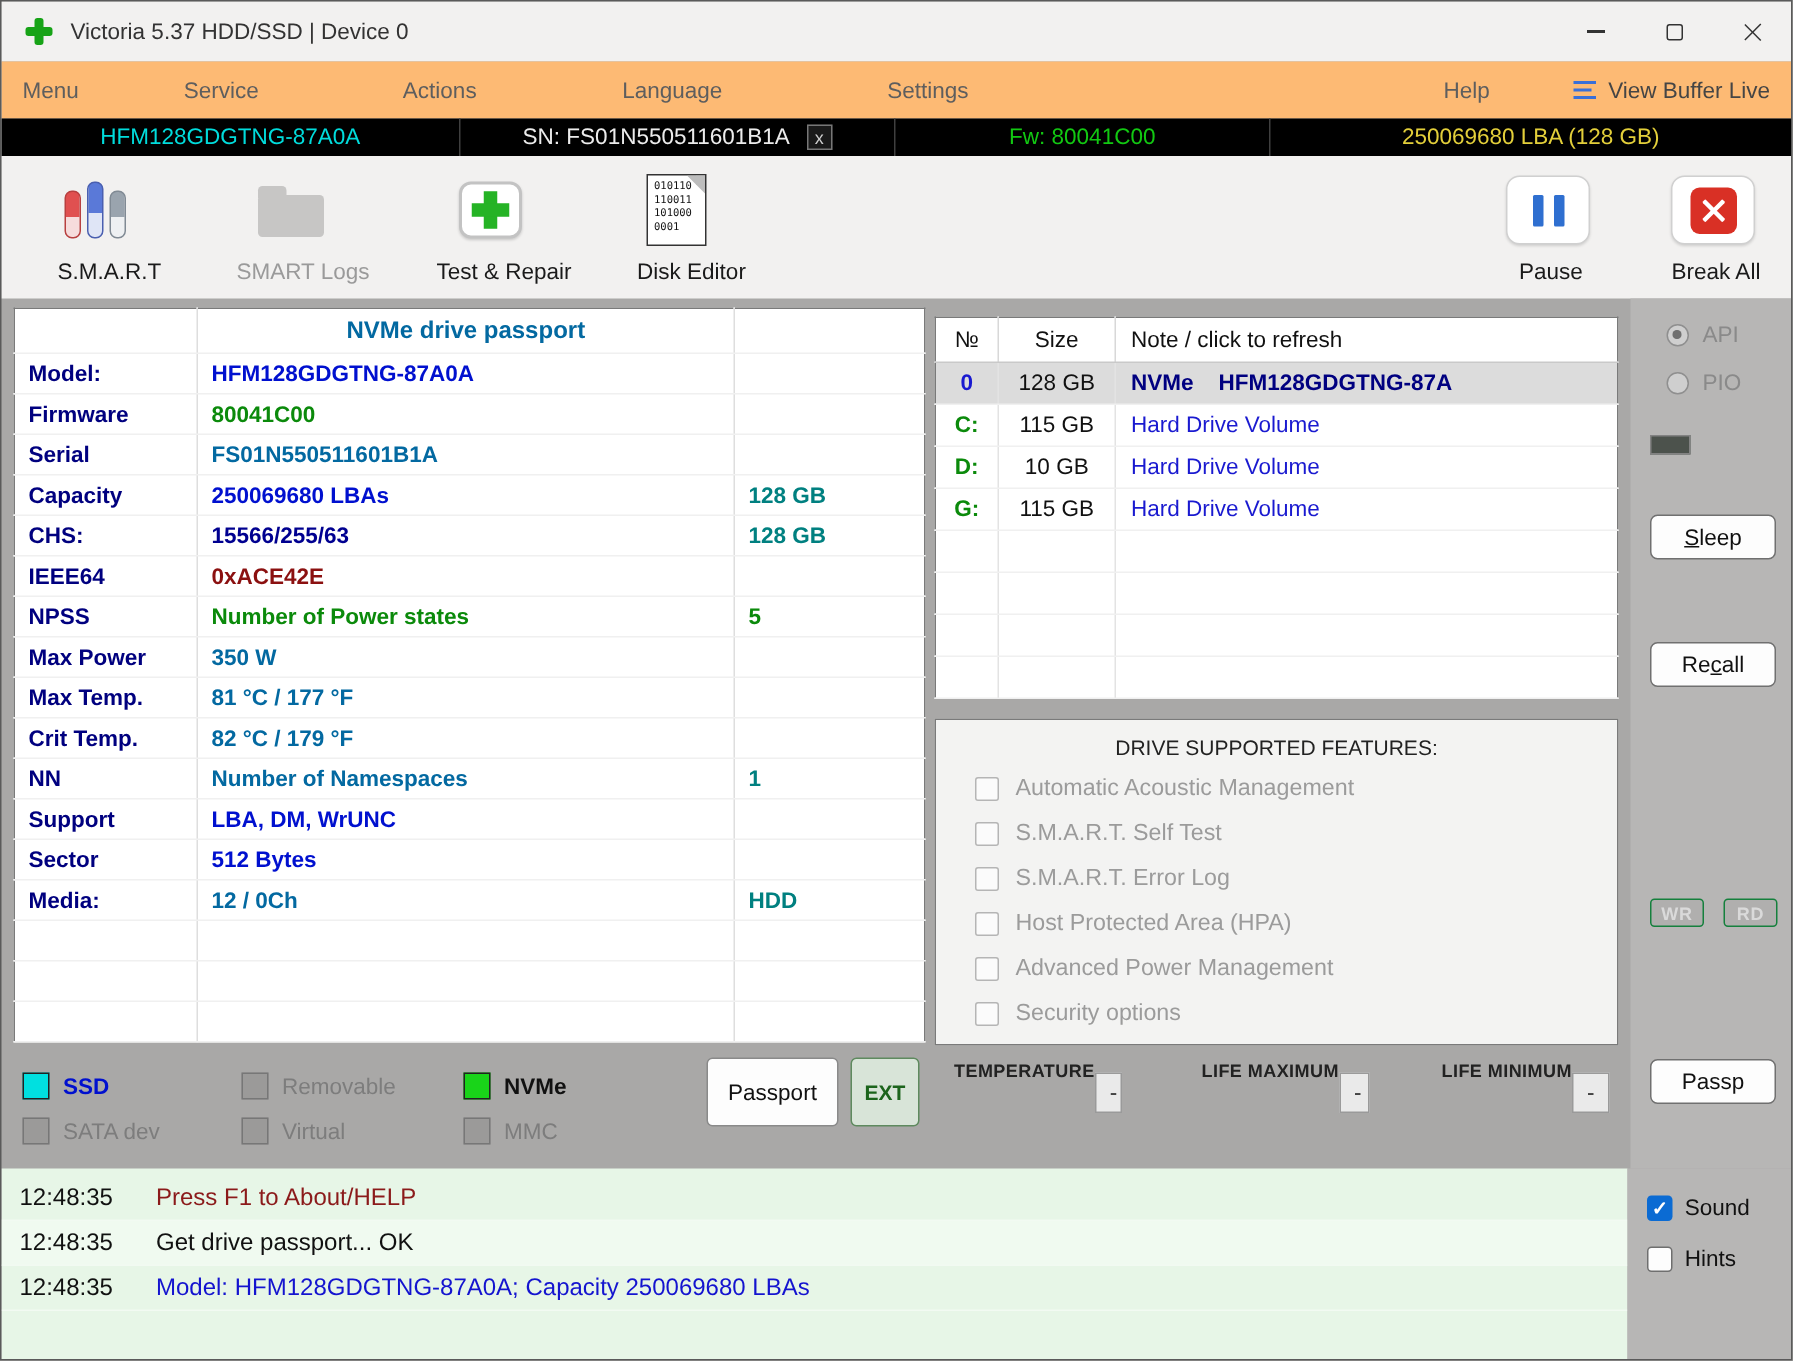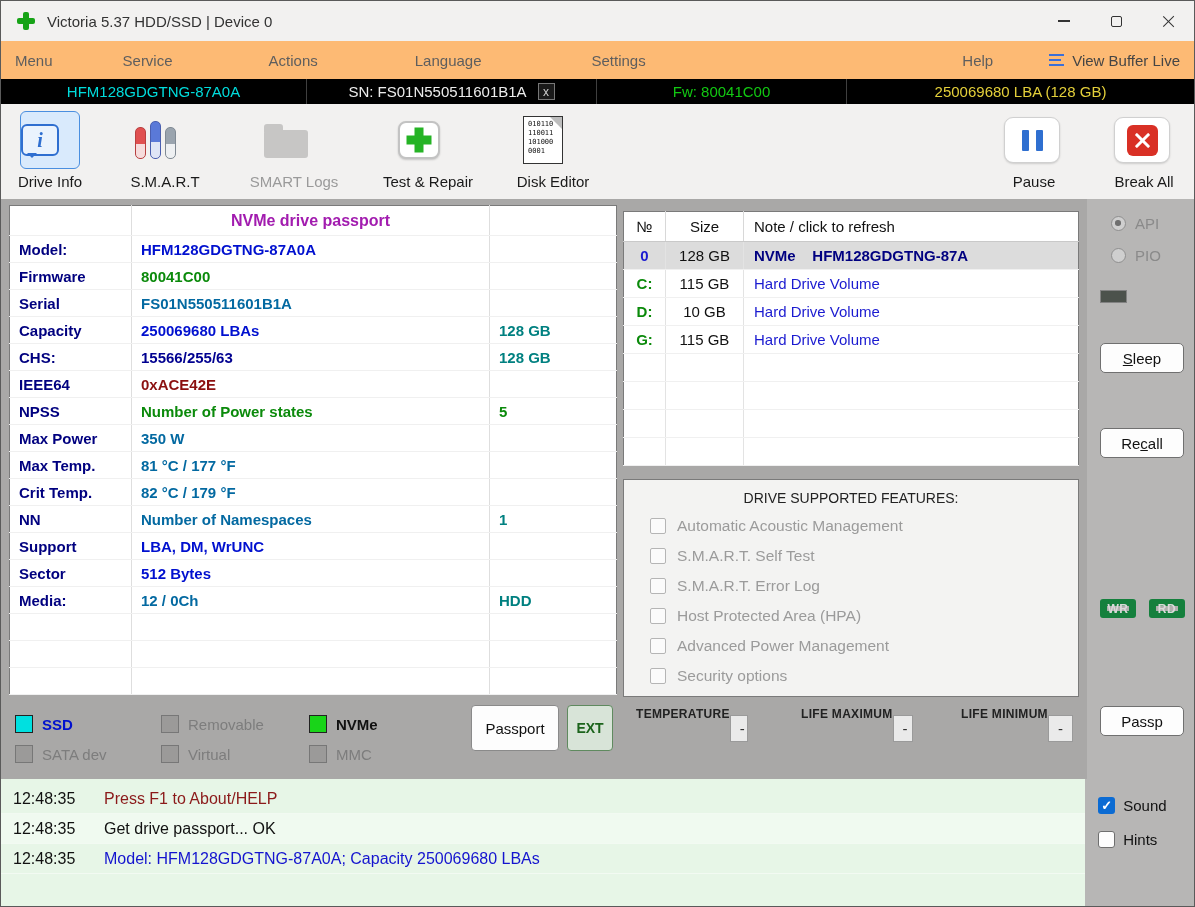--- a/index.html
+++ b/index.html
@@ -89,21 +89,21 @@
 
   
   table { border-collapse:collapse; }
   .passport { width:607px; background:#fff; border:1px solid #7a7a7a; table-layout:fixed; }
   .passport td { height:27px; border-right:1px solid #dedede; border-bottom:1px solid #f0f0f0; padding-left:9px; font-size:15px; font-weight:bold; white-space:nowrap; overflow:hidden; }
   .passport td:last-child { border-right:none; }
   .passport .c-label { width:122px; color:#00007f; }
   .passport .c-value { width:358px; }
   .passport .c-extra { width:127px; }
   .passport .title-row td { height:30px; }
-  .passport .ttl { text-align:center; color:#a21caf; font-size:16px; padding-left:0;margin-top:47px; }
+  .passport .ttl { text-align:center; color:#0369a1; font-size:16px; padding-left:0;margin-top:47px; }
   .v-blue{ color:#0010cf; } .v-green{ color:#0b8a0b; } .v-black{ color:#0369a1; }
   .v-navy{ color:#000090; } .v-darkred{ color:#8b1010; }
   .x-teal{ color:#008080; } .x-green{ color:#0b8a0b; }
 
   
   .legend { position:relative; height:91px; padding-top:14px; }
   .lg-row { display:flex; align-items:center; height:30px; }
   .lg-item { display:flex; align-items:center; gap:9px; font-size:15px; }
   .lg-c1 { width:146px; margin-left:6px; } .lg-c2 { width:148px; }
   .sw { width:18px; height:18px; border:1px solid #777; flex:0 0 auto; }
@@ -149,21 +149,21 @@
   .radio-row { display:flex; align-items:center; gap:9px; margin-left:24px; }
   .rr-api { margin-top:16px; } .rr-pio { margin-top:15px; }
   .radio { width:15px; height:15px; border-radius:50%; border:1.5px solid #8f8f8f; background:#cfcfcf; position:relative; flex:0 0 auto; }
   .radio.on::after { content:""; position:absolute; left:3.2px; top:3.2px; width:5.5px; height:5.5px; border-radius:50%; background:#6f6f6f; }
   .radio-label { color:#8a8a8a; }
   .led { margin:26px 0 0 13px; width:27px; height:13px; background:#4c524c; border:1px solid #828282; }
   .sbtn { margin-left:13px; width:84px; height:30px; background:#fdfdfd; border:1px solid #707070; border-radius:5px; display:flex; align-items:center; justify-content:center; font-size:15px; color:#111; }
   .b-sleep { margin-top:40px; } .b-recall { margin-top:55px; } .b-passp { margin-top:88px; }
   .u { text-decoration:underline; }
   .wr-rd { margin:141px 0 0 13px; display:flex; gap:13px; }
-  .mini { width:36px; height:19px; background:#b0afae; border:7px solid #15803d; border-radius:3px; color:#dadada; font-size:12px; font-weight:bold; display:flex; align-items:center; justify-content:center; letter-spacing:.5px; }
+  .mini { width:36px; height:19px; background:#b0afae; border:1px solid #15803d; border-radius:3px; color:#dadada; font-size:12px; font-weight:bold; display:flex; align-items:center; justify-content:center; letter-spacing:.5px; }
 
   
   .bottom { height:129px; display:flex; }
   .log { width:1086px; background:#e7f6e7; padding-top:5px; overflow:hidden; }
   .log-row { display:flex; align-items:center; height:30px; border-bottom:1px solid #f2faf2; font-size:16px; }
   .log-row:nth-child(2) { background:#f0faf0; }
   .log-time { width:103px; padding-left:12px; color:#111; flex:0 0 auto; }
   .lt-red{ color:#8b1a1a; } .lt-black{ color:#111; } .lt-blue{ color:#1414cf; }
   .log-side { width:109px; background:#b7b6b5; padding-top:18px; }
   .chk-row { display:flex; align-items:center; gap:8px; margin-left:13px; }
@@ -214,28 +214,20 @@
   <div class="seg seg-model">HFM128GDGTNG-87A0A</div>
   <div class="seg seg-sn">
     <span>SN: FS01N550511601B1A</span>
     <span class="xbtn">x</span>
   </div>
   <div class="seg seg-fw">Fw: 80041C00</div>
   <div class="seg seg-cap">250069680 LBA (128 GB)</div>
 </div>
 
 <div class="toolbar">
-  <div class="tbtn tb-0">
-    <div class="iconbox selected">
-      <div class="ic-info">
-          <span></span>
-        </div>
-    </div>
-    <div class="tlabel">Drive Info</div>
-  </div>
   <div class="tbtn tb-1">
     <div class="iconbox">
       <div class="ic-smart">
           <i></i>
           <i></i>
           <i></i>
         </div>
     </div>
     <div class="tlabel">S.M.A.R.T</div>
   </div>

